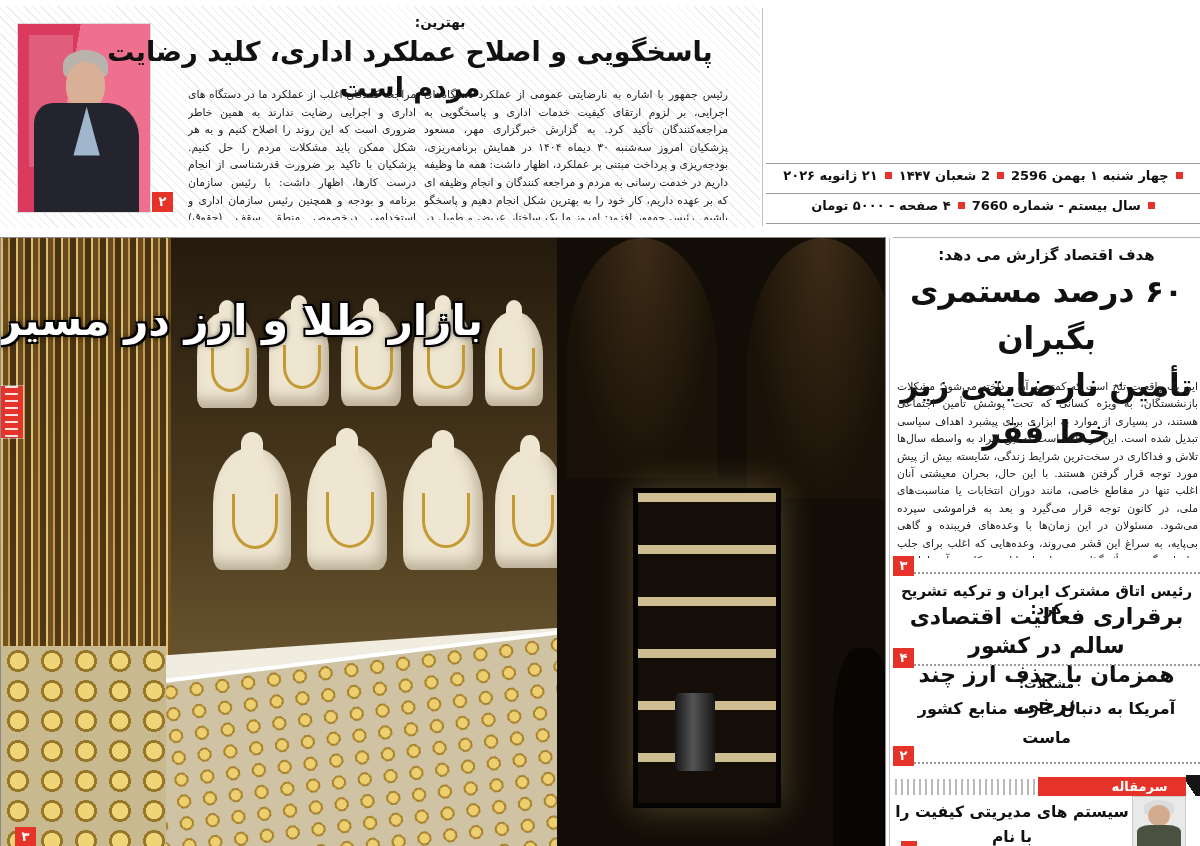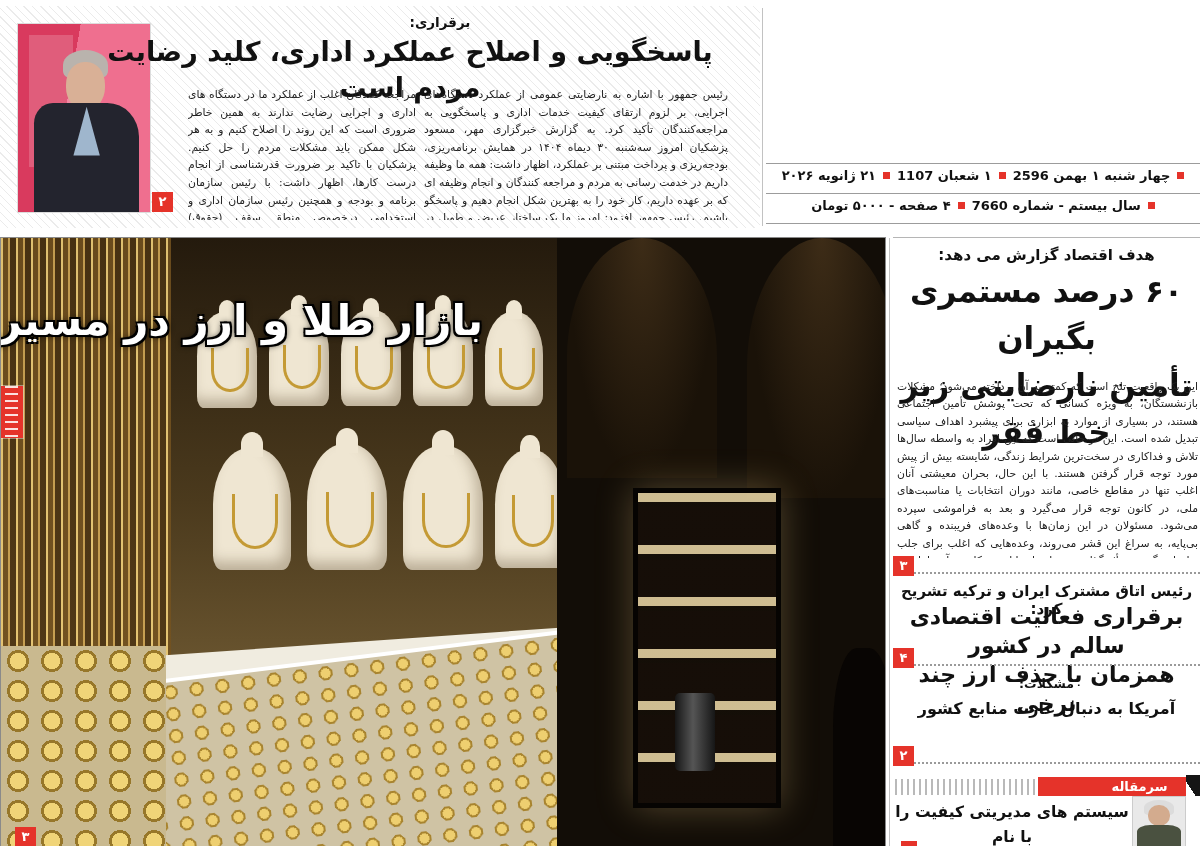--- a/index.html
+++ b/index.html
@@ -69,42 +69,42 @@
   <div class="abs hatch" style="left:0;top:6px;width:760px;height:222px;">
     <div class="abs pped" style="left:18px;top:18px;width:132px;height:188px;">
       <div class="pp-panel"></div>
       <div class="pp-hair"></div>
       <div class="pp-face"></div>
       <div class="pp-body"></div>
       <div class="pp-shirt"></div>
     </div>
     <div class="abs badge" style="left:152px;top:186px;">۲</div>
 
-    <div class="abs kicker" style="left:160px;top:8px;width:560px;font-size:13.5px;">برقراری:</div>
+    <div class="abs kicker" style="left:160px;top:8px;width:560px;font-size:13.5px;">بهترین:</div>
     <div class="abs headline" style="left:96px;top:28px;width:628px;font-size:27px;">پاسخگویی و اصلاح عملکرد اداری، کلید رضایت مردم است</div>
 
     <div class="abs bodytext" style="left:424px;top:80px;width:304px;height:134px;overflow:hidden;">رئیس جمهور با اشاره به نارضایتی عمومی از عملکرد دستگاه‌های اجرایی، بر لزوم ارتقای کیفیت خدمات اداری و پاسخگویی به مراجعه‌کنندگان تأکید کرد. به گزارش خبرگزاری مهر، مسعود پزشکیان امروز سه‌شنبه ۳۰ دیماه ۱۴۰۴ در همایش برنامه‌ریزی، بودجه‌ریزی و پرداخت مبتنی بر عملکرد، اظهار داشت: همه ما وظیفه داریم در خدمت رسانی به مردم و مراجعه کنندگان و انجام وظیفه ای که بر عهده داریم، کار خود را به بهترین شکل انجام دهیم و پاسخگو باشیم. رئیس جمهور افزود: امروز ما یک ساختار عریض و طویل در سیستم اداری داریم اما</div>
     <div class="abs bodytext" style="left:188px;top:80px;width:228px;height:134px;overflow:hidden;">مراجعه کنندگان اغلب از عملکرد ما در دستگاه های اداری و اجرایی رضایت ندارند به همین خاطر ضروری است که این روند را اصلاح کنیم و به هر شکل ممکن باید مشکلات مردم را حل کنیم. پزشکیان با تاکید بر ضرورت قدرشناسی از انجام درست کارها، اظهار داشت: با رئیس سازمان برنامه و بودجه و همچنین رئیس سازمان اداری و استخدامی درخصوص منطق سقف (حقوق) گفتوگوهایی داشتم، این موضوع از نظر علمی قابل قبول نیست، در قرآن نیز آمده است که...</div>
   </div>
 
   <div class="abs vr" style="left:762px;top:8px;height:218px;"></div>
 
   <div class="abs" style="left:766px;top:0;width:434px;height:163px;overflow:hidden;">
     
     
     
     
   </div>
 
   <div class="abs hr" style="left:766px;top:163px;width:434px;"></div>
   <div class="abs daterow" style="left:766px;top:168px;width:434px;">
     <span class="sq"></span>
     <span>چهار شنبه ۱ بهمن 2596</span>
     <span class="sq"></span>
-    <span>۱ شعبان 1107</span>
+    <span>2 شعبان ۱۴۴۷</span>
     <span class="sq"></span>
     <span>۲۱ ژانویه ۲۰۲۶</span>
   </div>
   <div class="abs hr" style="left:766px;top:193px;width:434px;"></div>
   <div class="abs daterow" style="left:766px;top:198px;width:434px;">
     <span class="sq"></span>
     <span>سال بیستم - شماره 7660</span>
     <span class="sq"></span>
     <span>۴ صفحه - ۵۰۰۰ تومان</span>
   </div>
@@ -159,20 +159,21 @@
   <div class="abs headline" style="left:893px;top:602px;width:307px;font-size:22px;line-height:29px;">
     <div>برقراری فعالیت اقتصادی سالم در کشور</div>
     <div>همزمان با حذف ارز چند نرخی</div>
   </div>
   <div class="abs dotsep" style="top:664px;"></div>
   <div class="abs badge" style="left:893px;top:648px;">۴</div>
 
   <div class="abs kicker" style="left:893px;top:676px;width:307px;font-size:12.5px;">مشکلات:</div>
   <div class="abs headline" style="left:893px;top:694px;width:307px;font-size:16px;line-height:29px;">
     <div>آمریکا به دنبال غارت منابع کشور</div>
+    <div>ماست</div>
   </div>
   <div class="abs dotsep" style="top:762px;"></div>
   <div class="abs badge" style="left:893px;top:746px;">۲</div>
 
   <div class="abs vhatch" style="left:895px;top:779px;width:142px;height:16px;"></div>
   <div class="abs" style="left:1038px;top:777px;width:147px;height:19px;background:var(--red);color:#fff;font-size:13px;font-weight:bold;display:flex;align-items:center;justify-content:center;padding-left:28px;">سرمقاله</div>
   <div class="abs corner" style="left:1186px;top:775px;width:14px;height:21px;"></div>
 
   <div class="abs headline" style="left:893px;top:800px;width:238px;font-size:15.5px;line-height:25px;">
     <div>سیستم های مدیریتی کیفیت را با نام</div>

